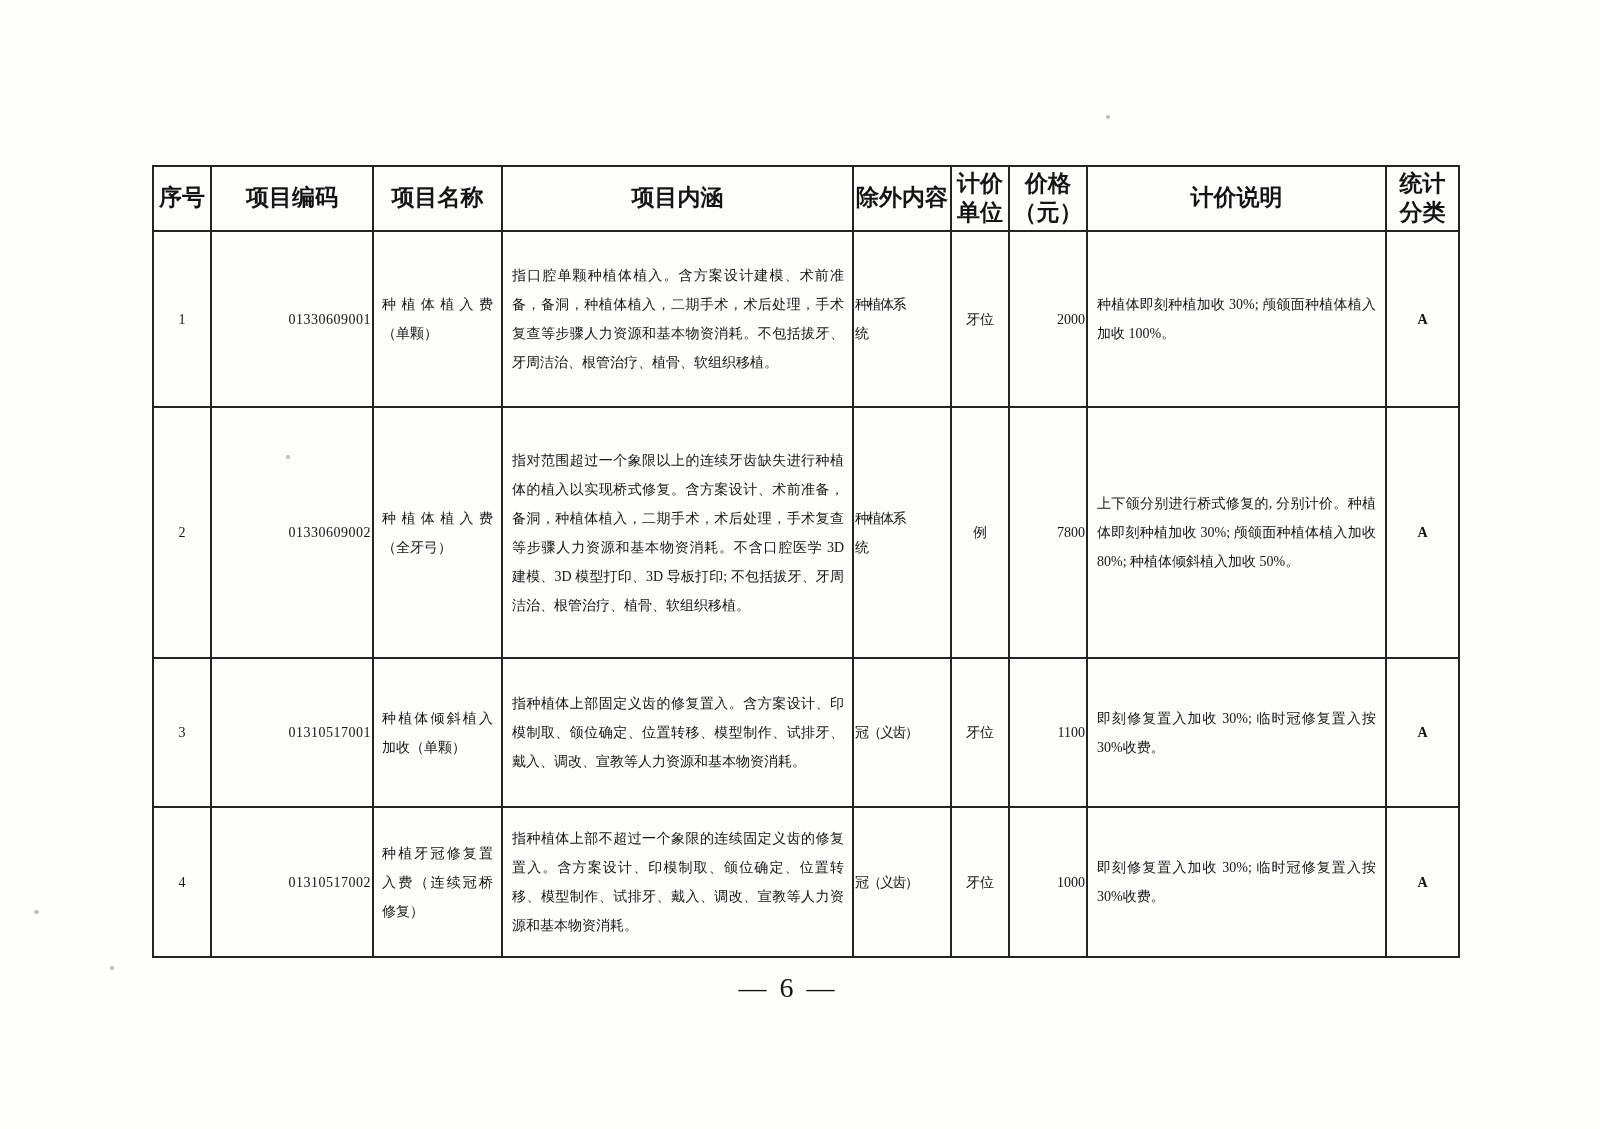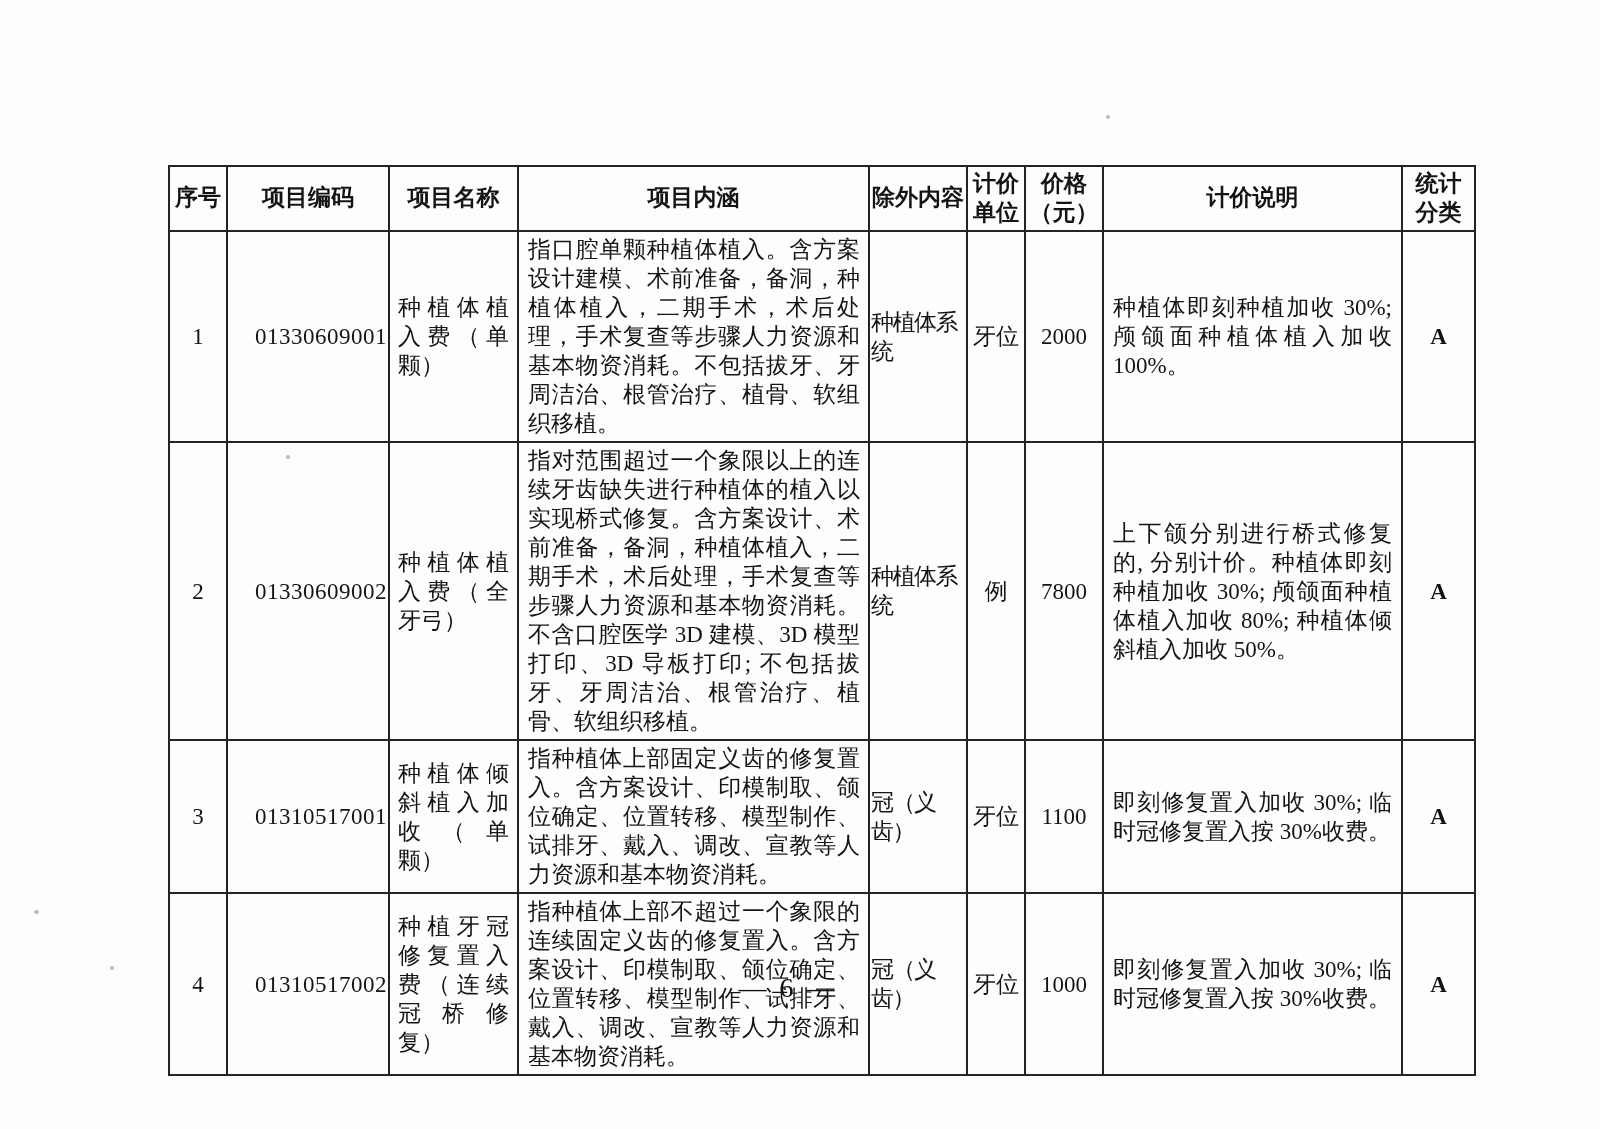--- a/index.html
+++ b/index.html
@@ -2,41 +2,41 @@
 <html><head>
 <meta charset="utf-8">
 <style>
   html,body{margin:0;padding:0;background:#e8e8e8;}
   .page{
     position:relative;width:1600px;height:1129px;background:#fefefdff;
     background:#fdfdfc;overflow:hidden;
     font-family:"Liberation Serif","DejaVu Serif",serif;color:#141414;
   }
   table.price{
-    position:absolute;left:168px;top:165px;width:1306px;
+    position:absolute;left:152px;top:165px;width:1306px;
     border-collapse:collapse;table-layout:fixed;
   }
   table.price th, table.price td{
     border:2px solid #242424;
     overflow:hidden;
   }
   table.price th{
     font-size:23px;font-weight:bold;text-align:center;vertical-align:middle;
     white-space:pre-line;line-height:1.25;height:63px;padding:0 2px;
   }
   table.price td{
-    font-size:23px;line-height:29px;vertical-align:middle;
+    font-size:14px;line-height:29px;vertical-align:middle;
   }
   .c{text-align:center;}
   .code-cell{font-size:23px;letter-spacing:.5px;text-align:right;}
   .name-cell{text-align:justify;padding:2px 8px;}
   .content-cell{text-align:justify;padding:3px 8px 3px 9px;}
   .excl-cell{text-align:left;white-space:pre-line;font-size:20px;letter-spacing:-1.5px;padding:0 1px;line-height:1.45;}
   .unit-cell{font-size:21px;margin-left:20px;}
-  .price-cell{font-size:23px;}
+  .price-cell{font-size:23px;text-align:right;}
   .note-cell{text-align:justify;padding:2px 9px;}
   .cat-cell{font-weight:bold;font-size:23px;}
   .page-number{
     position:absolute;top:972px;left:0;width:1576px;text-align:center;
     font-size:28px;letter-spacing:3px;color:#111;
   }
   .speck{position:absolute;background:#9a9a9a;border-radius:50%;opacity:.65;}
 </style>
 </head>
 <body>

